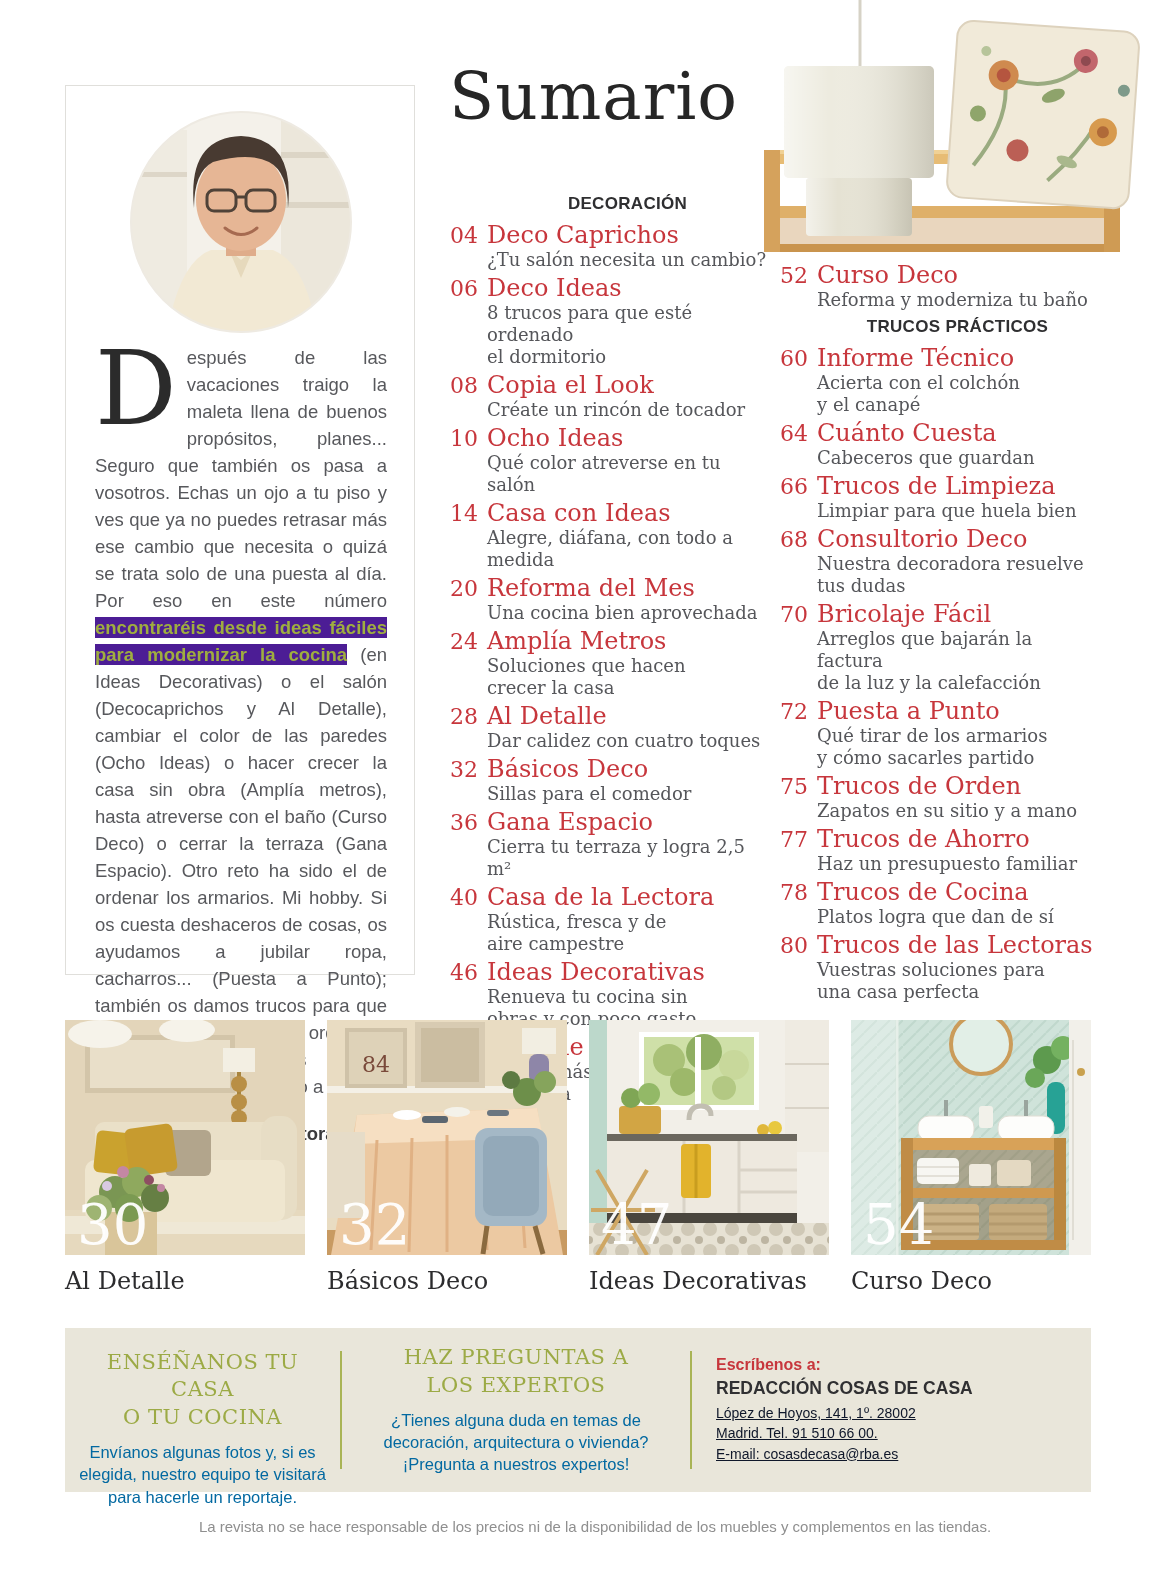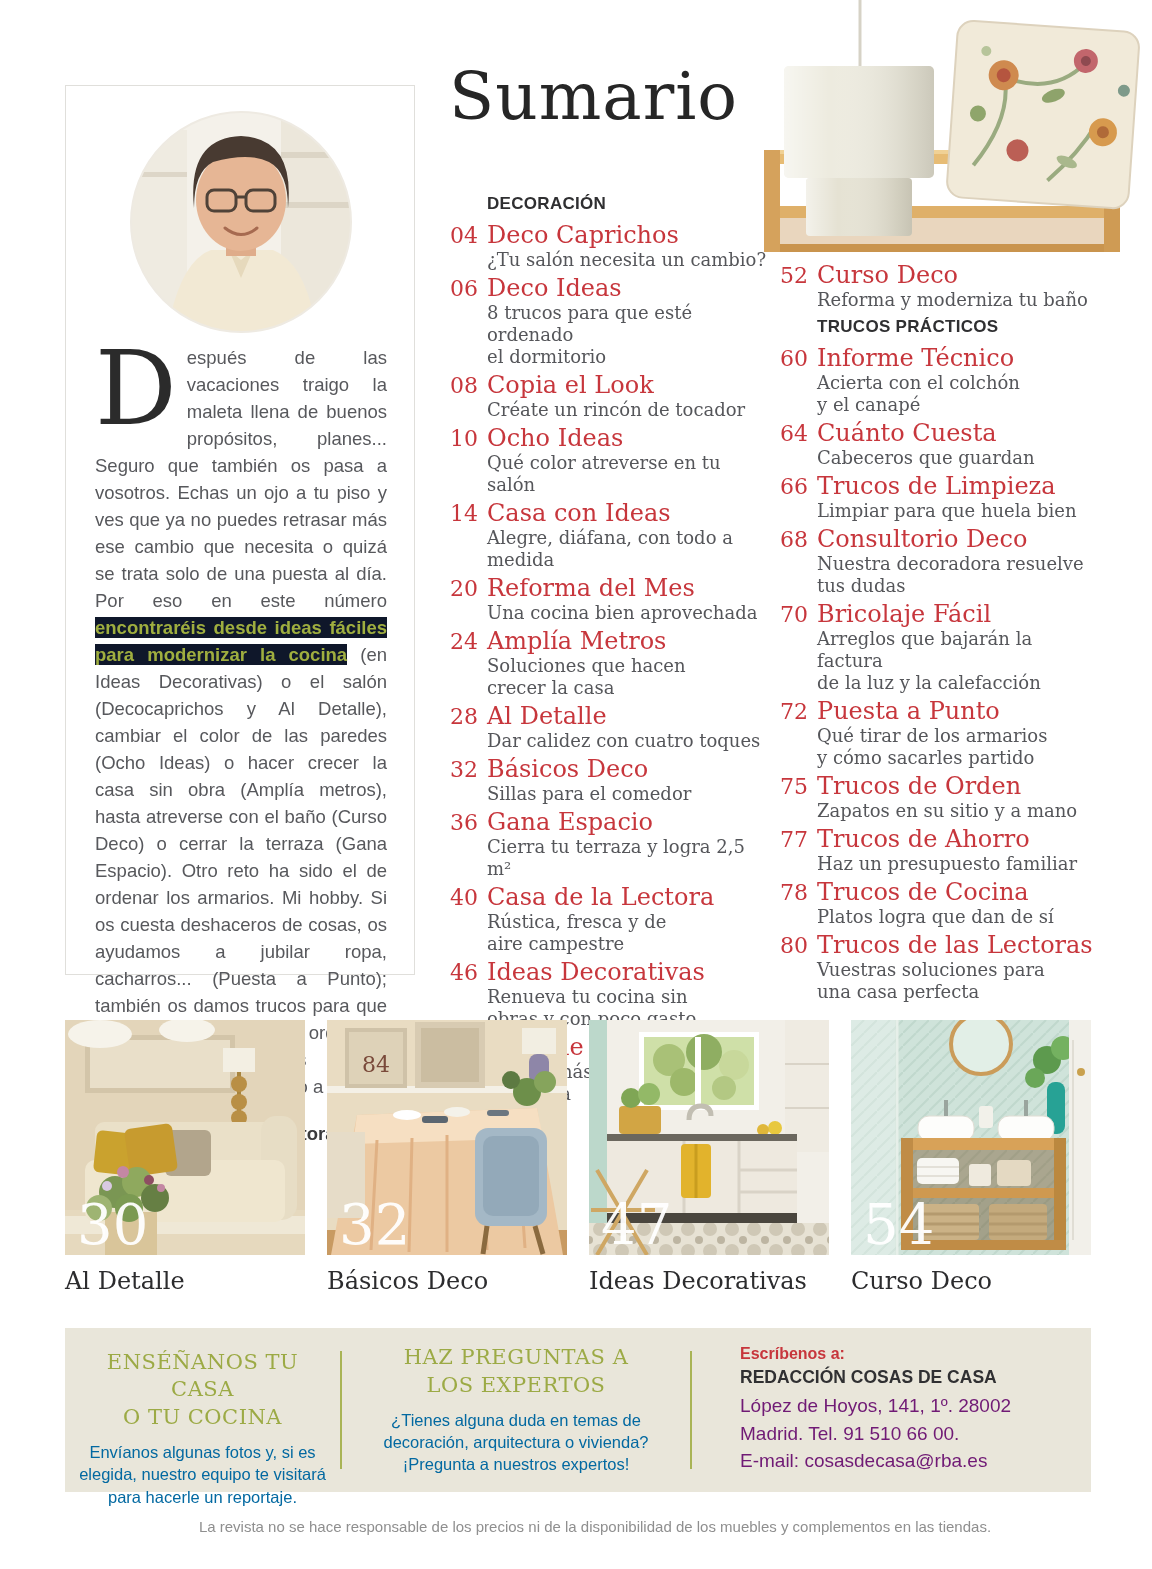--- a/index.html
+++ b/index.html
@@ -7,33 +7,33 @@
         font-family:"Liberation Sans",sans-serif;}
 
   
   .editor-card{position:absolute;left:65px;top:85px;width:350px;height:890px;
                background:#fff;border:1px solid #e0dfdb;box-sizing:border-box;}
   .portrait{position:absolute;left:63px;top:24px;}
   .editorial{position:absolute;left:29px;top:258px;width:292px;font-size:18.5px;
              line-height:27px;color:#57585c;text-align:justify;}
   .dropcap{float:left;font-family:"DejaVu Serif",serif;font-size:102px;line-height:82px;
            padding:4px 10px 0 0;color:#2b2b2b;}
-  .hl{color:#9fae3f;font-weight:bold;background:#0f172a;}
+  .hl{color:#9fae3f;font-weight:bold;background:#4c1d95;}
   .signature{margin-top:20px;font-weight:bold;color:#3a3a3c;font-size:18.5px;text-align:left;}
 
   
   .sumario{position:absolute;left:449px;top:58px;font-family:"DejaVu Serif",serif;
            font-size:66px;color:#262626;font-weight:normal;letter-spacing:1px;}
 
   
   .toc-col{position:absolute;width:318px;}
   .toc-col.c1{left:450px;top:188px;}
   .toc-col.c2{left:780px;top:262px;}
   .section-head{font-weight:bold;font-size:17px;color:#2f2f31;letter-spacing:.3px;
-                margin:6px 0 8px 37px;}
+                margin:6px 0 8px 37px;text-align:center;}
   .toc-entry{margin-bottom:4px;}
   .entry-head{display:flex;align-items:baseline;}
   .num{flex:0 0 37px;font-family:"DejaVu Serif",serif;font-size:22px;color:#c7363c;line-height:27px;}
   .ttl{font-family:"DejaVu Serif",serif;font-size:24px;color:#c7363c;line-height:27px;}
   .desc{margin-left:37px;font-family:"DejaVu Serif",serif;font-size:18px;color:#55565a;
         line-height:22px;white-space:pre-line;}
 
   
   .montage{position:absolute;left:752px;top:0;}
 
@@ -44,29 +44,29 @@
   .thumb-num{position:absolute;left:12px;bottom:2px;font-family:"DejaVu Serif",serif;
              font-size:56px;line-height:1;color:rgba(255,255,255,.95);}
   .thumb-label{margin-top:12px;font-family:"DejaVu Serif",serif;font-size:24px;color:#2c2c2e;}
 
   
   .info-box{position:absolute;left:65px;top:1328px;width:1026px;height:164px;
             background:#e9e6da;display:flex;align-items:center;box-sizing:border-box;}
   .info-col{box-sizing:border-box;}
   .info-col.a{width:275px;padding:0 12px;margin-top:37px;}
   .info-col.b{width:348px;padding:0 14px;}
-  .info-col.c{flex:1;padding-left:48px;}
+  .info-col.c{flex:1;padding-left:24px;}
   .info-divider{width:2px;height:118px;background:#a9b455;}
   .info-title{font-family:"DejaVu Serif",serif;font-size:21px;color:#9caa45;text-align:center;
               line-height:1.3;letter-spacing:.5px;white-space:pre-line;}
   .info-body{font-size:16.5px;color:#0369a1;text-align:center;line-height:1.35;margin-top:10px;
              white-space:pre-line;}
   .info-label{color:#c7363c;font-weight:bold;font-size:16px;}
   .info-name{color:#303032;font-weight:bold;font-size:17.5px;margin:4px 0 4px;}
-  .info-address{color:#701a75;font-size:19px;line-height:1.45;white-space:pre-line;}
+  .info-address{color:#0f172a;font-size:14px;line-height:1.45;white-space:pre-line;text-decoration:underline;}
 
   
   .footer{position:absolute;left:0;top:1518px;width:100%;text-align:center;
           font-size:15px;color:#8f8f8f;padding-left:19px;}
 </style>
 </head>
 <body>
 
 <div id="page">
 

